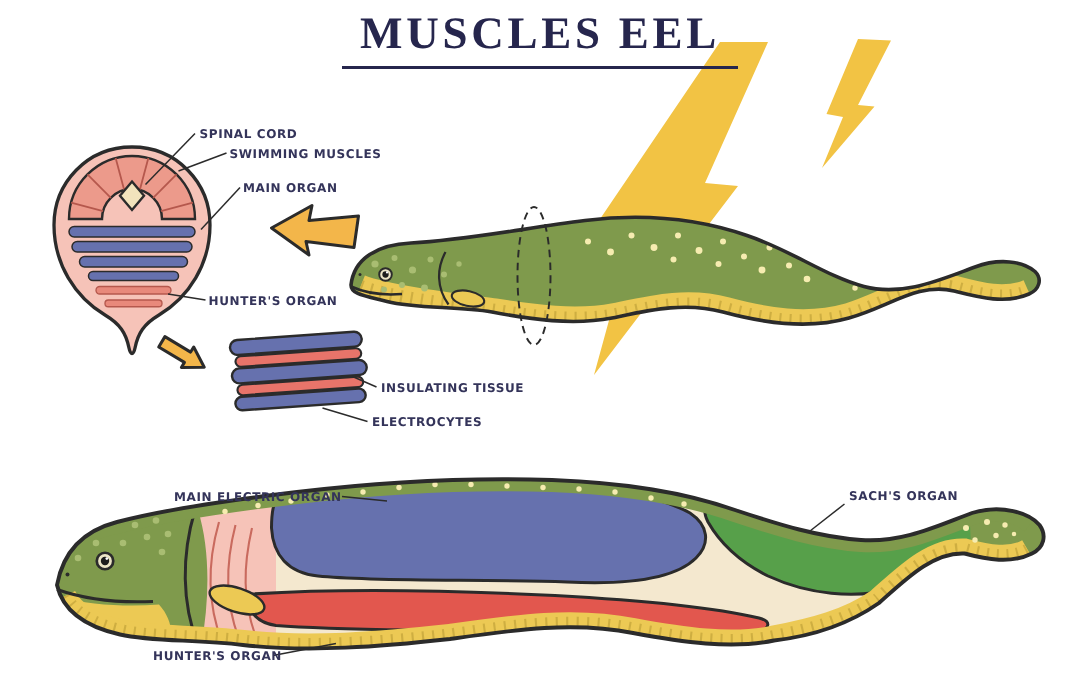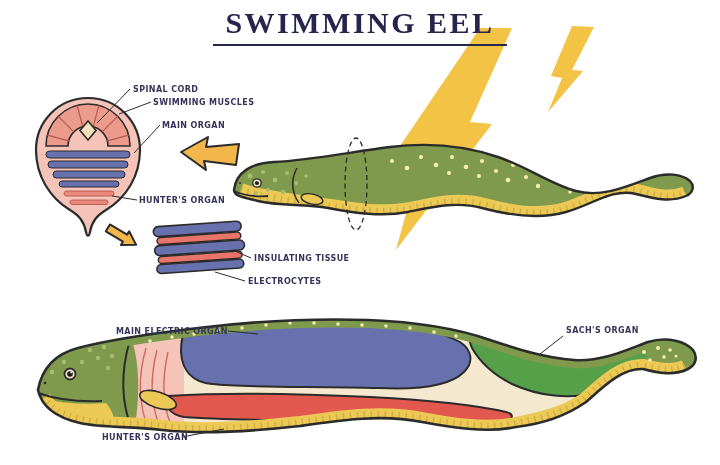--- a/index.html
+++ b/index.html
@@ -19,21 +19,21 @@
     fill:#34345a;letter-spacing:0.4px;
   }
   .leader{stroke:#2b2b2b;stroke-width:1;}
 </style>
 </head>
 <body>
 
 <div class="stage">
 
   <div class="title-wrap">
-    <h1 class="title">SWIMMING EEL</h1>
+    <h1 class="title">MUSCLES EEL</h1>
   </div>
 
   <svg width="720" height="465" viewBox="0 0 720 465">
     <defs>
       <clipPath id="clipTopEel">
         <path d="M 234 190 C 236 172 252 163 274 162 C 312 160 350 152 390 147 C 430 142 466 146 498 157 C 528 167 550 184 576 191 C 602 198 628 186 650 178 C 666 172 682 174 690 181 C 695 186 693 193 686 196 C 670 203 652 198 636 194 C 612 188 592 205 566 212 C 538 220 508 215 482 208 C 456 201 432 207 408 212 C 382 217 354 213 328 208 C 304 204 278 206 258 201 C 242 197 234 196 234 190 Z"></path>
       </clipPath>
       <clipPath id="clipBotEel">
         <path d="M 38 390 C 42 368 55 354 78 348 C 108 340 148 334 198 328 C 248 322 308 318 368 320 C 418 322 456 328 490 340 C 520 350 546 358 574 360 C 602 362 626 350 648 342 C 668 336 686 342 693 350 C 698 357 696 365 688 369 C 674 376 658 373 643 369 C 622 368 604 386 586 402 C 566 416 542 424 516 427 C 488 433 454 428 422 422 C 382 414 342 420 300 426 C 255 431 205 435 162 430 C 130 426 102 428 80 423 C 58 418 42 408 38 390 Z"></path>
       </clipPath>

